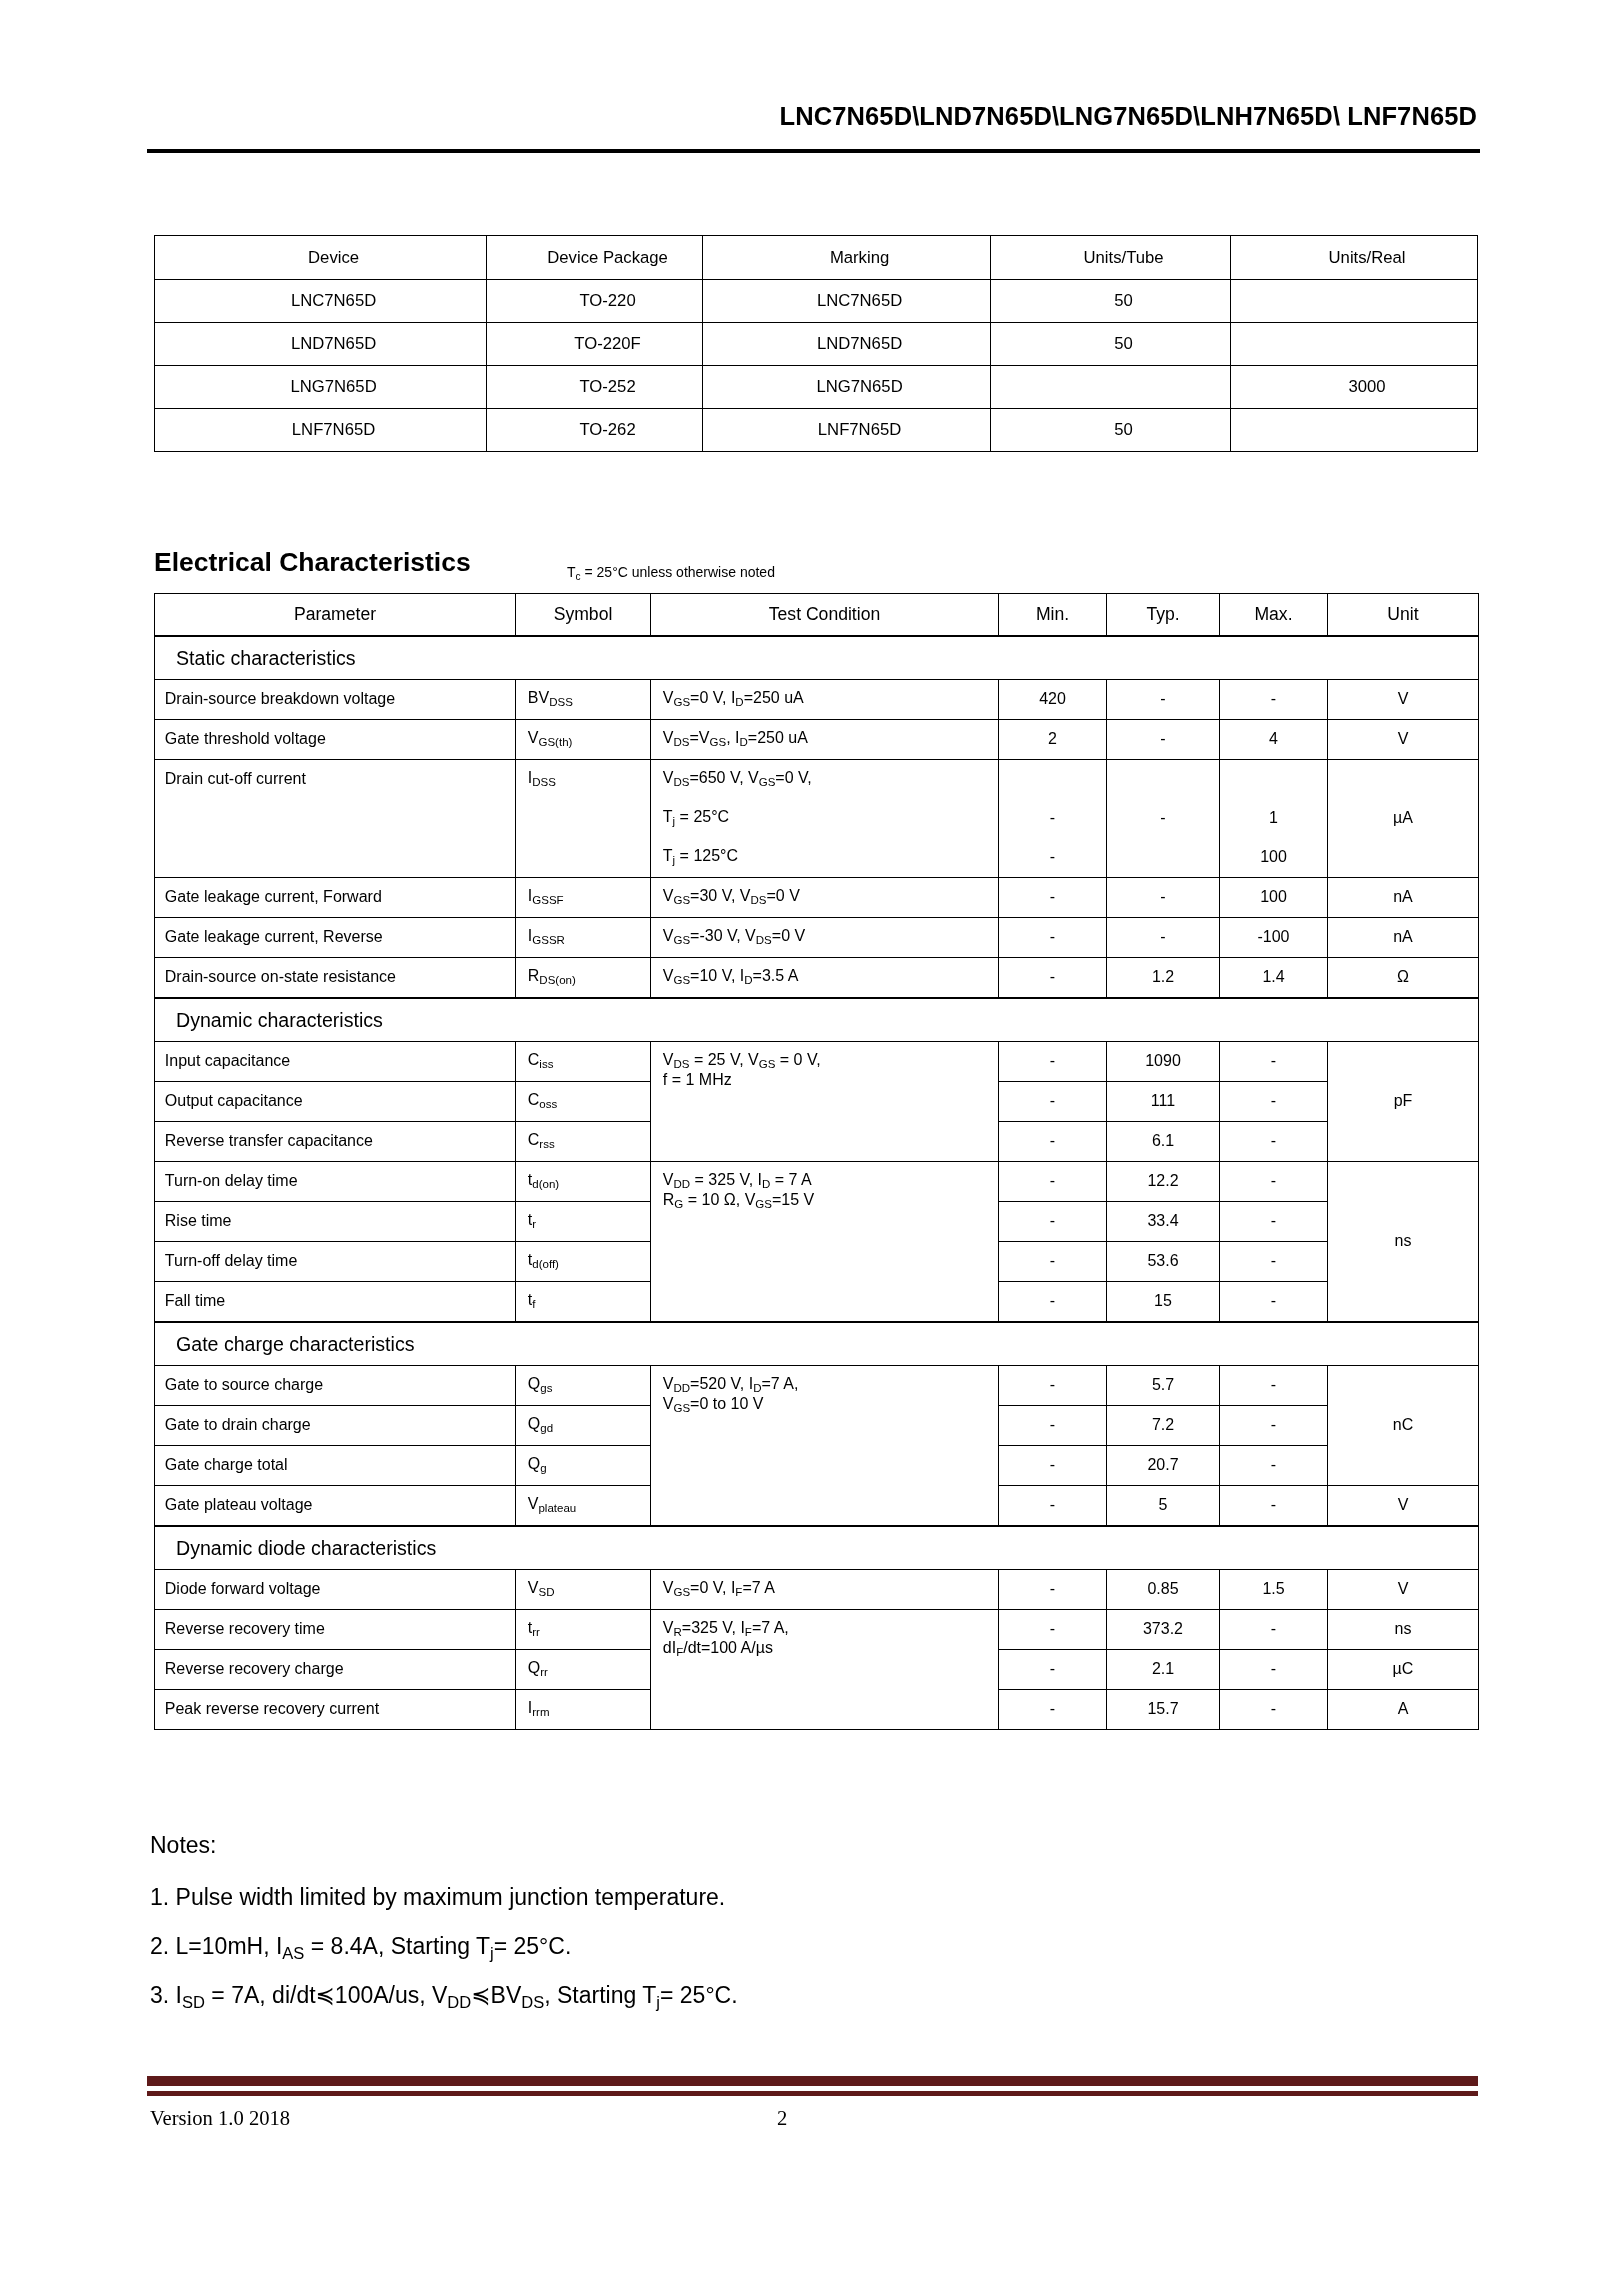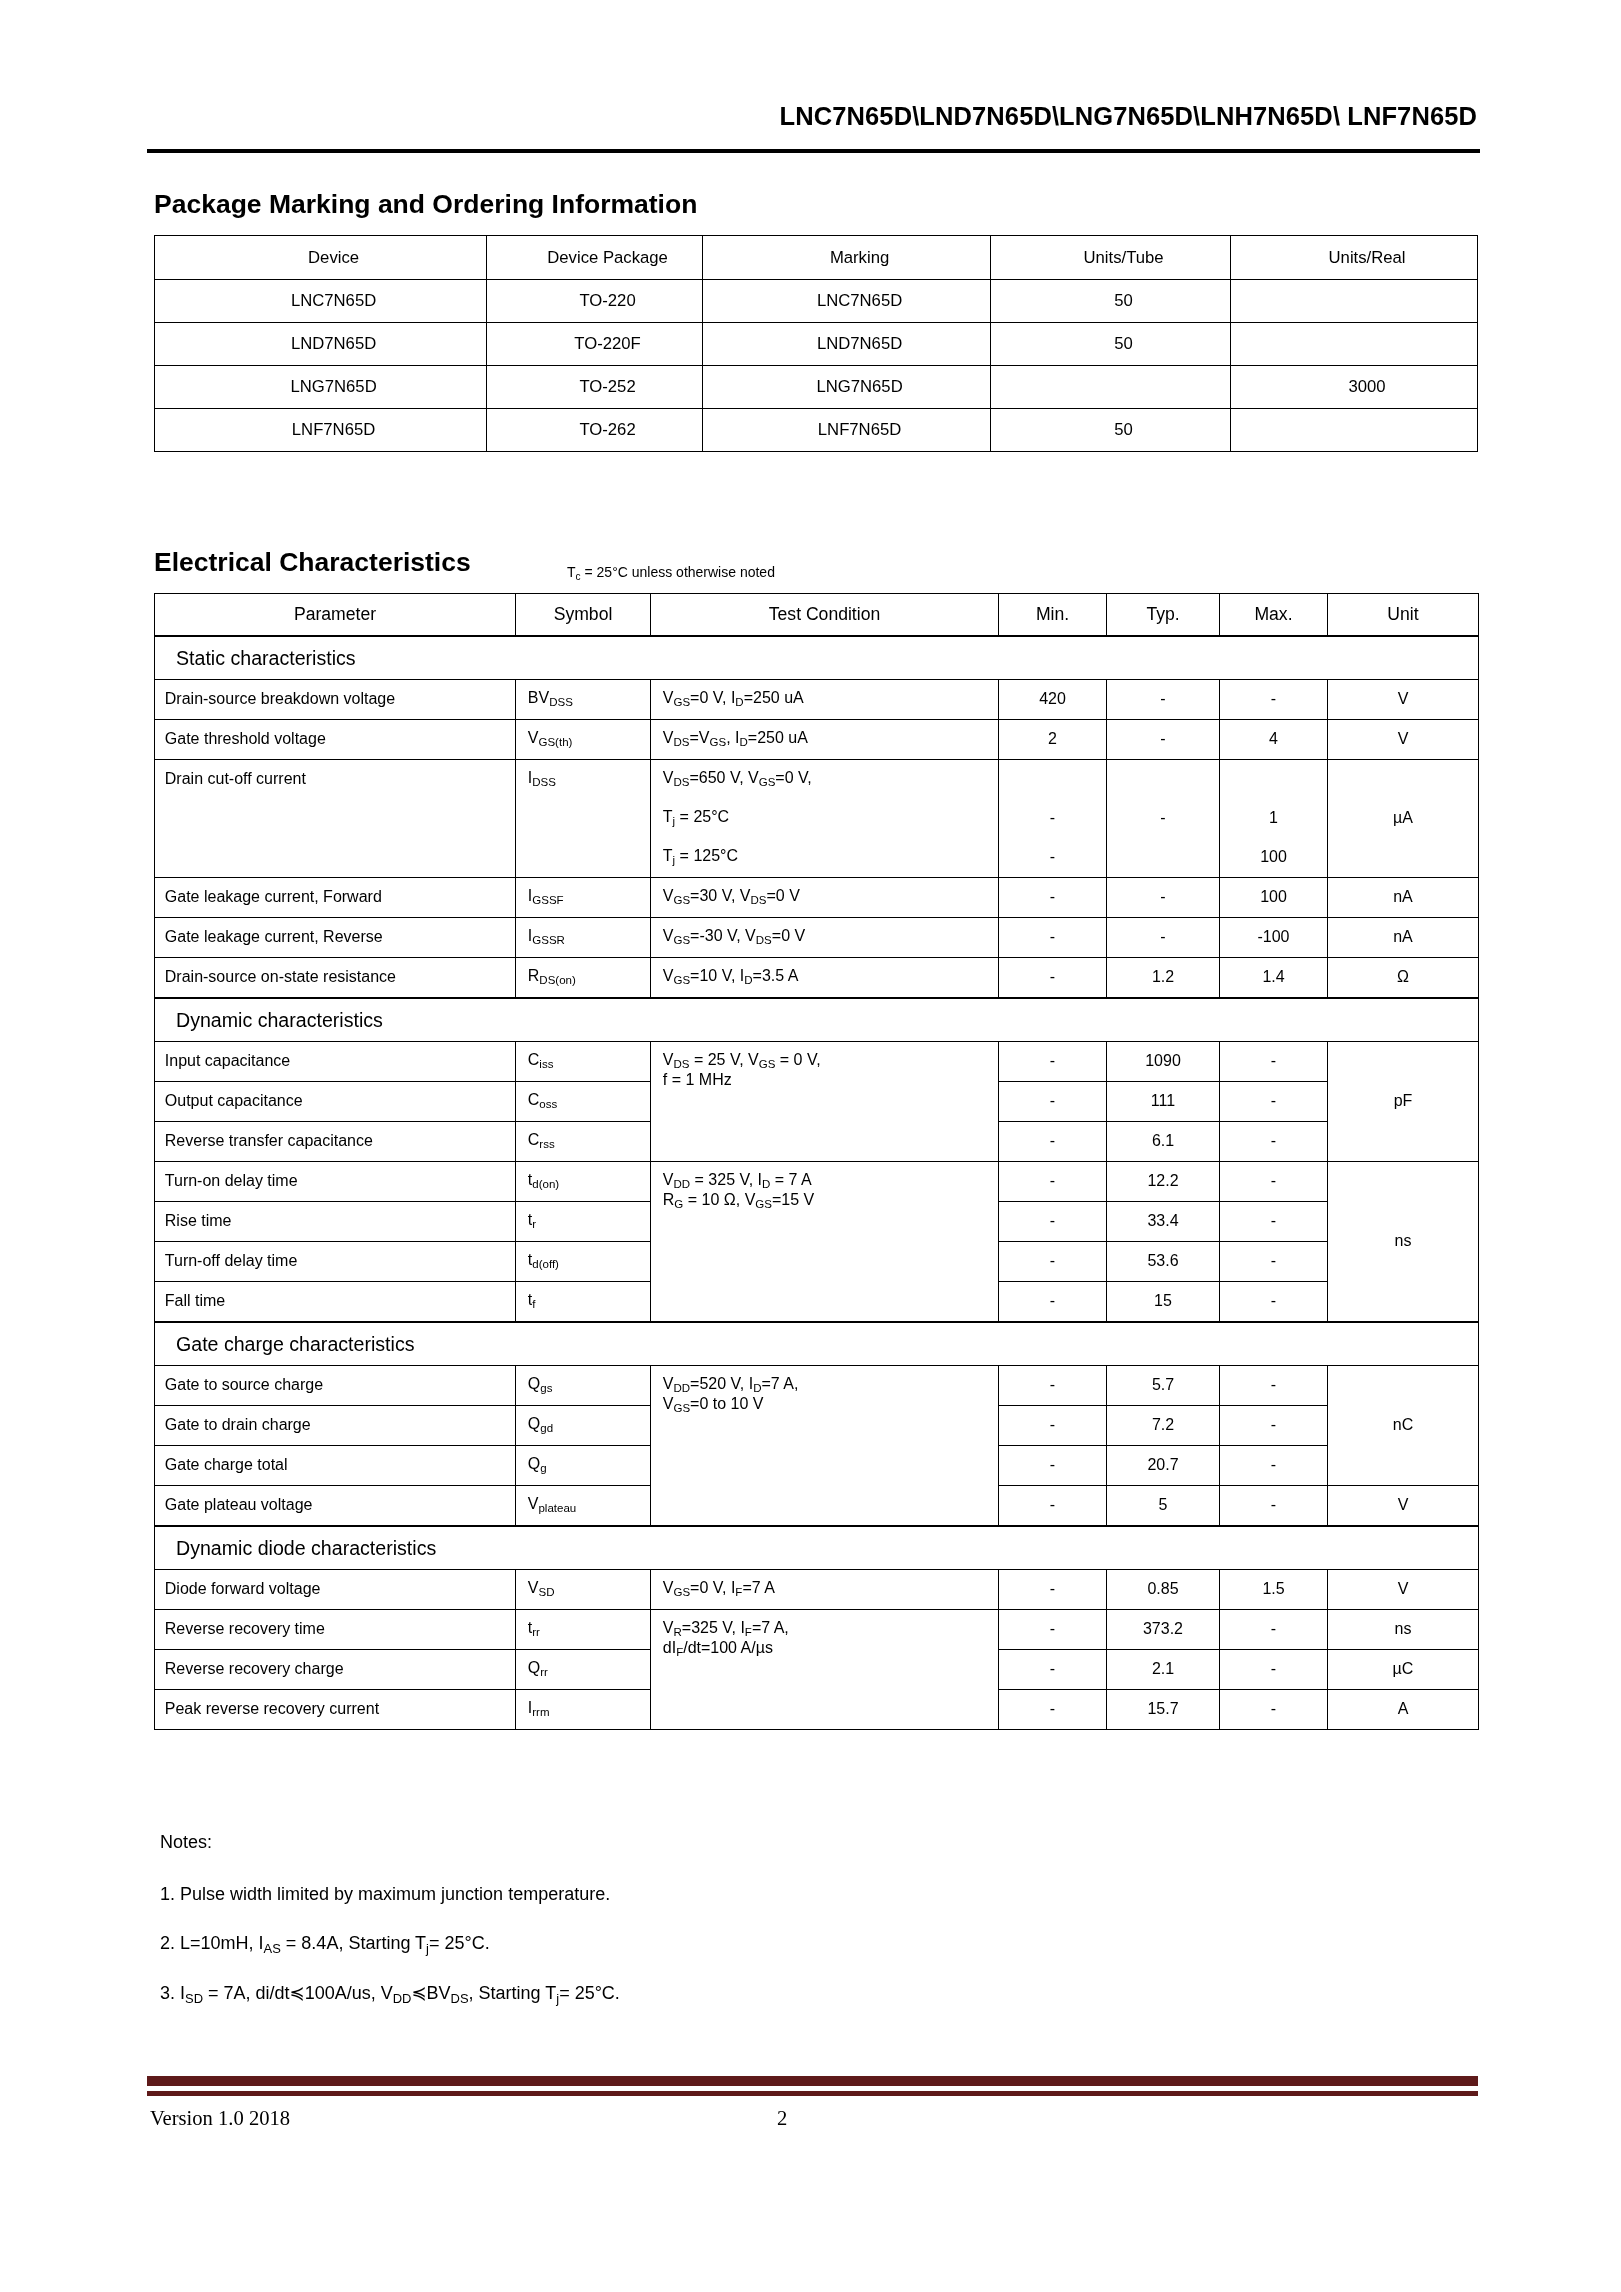--- a/index.html
+++ b/index.html
@@ -67,21 +67,21 @@
     text-align:left; padding-left:21px; font-size:19.6px; height:42px;
     border-left:1.6px solid #000;border-right:1.6px solid #000;
   }
   #ec-table tr.thick td{border-top-width:2.9px;}
   .multi{line-height:1.75;}
   sub{font-size:.72em; vertical-align:-0.28em;}
   .nbl{border-bottom:none !important;}
   .ntl{border-top:none !important;}
 
   
-  .notes{position:absolute; left:160px; font-size:18px;}
+  .notes{position:absolute; left:150px; font-size:23px;}
   #note-h{top:1832px;}
   #note-1{top:1884px;}
   #note-2{top:1933px;}
   #note-3{top:1982px;}
 
   
   .foot-rule1{position:absolute;left:147px;top:2076px;width:1331px;height:9.8px;background:#5e1a1a;}
   .foot-rule2{position:absolute;left:147px;top:2091px;width:1331px;height:4.9px;background:#5e1a1a;}
   .foot-text{position:absolute; top:2107px; font-family:"Liberation Serif", serif; font-size:20.6px;}
   #foot-ver{left:150px;}
@@ -90,21 +90,20 @@
 </head>
 <body>
 
 <div class="page">
 
   <div class="doc-header">
     <span class="hdr-text">LNC7N65D\LND7N65D\LNG7N65D\LNH7N65D\ LNF7N65D</span>
   </div>
   <div class="hdr-rule"></div>
 
-  <div class="sec-title" id="pkg-title">Package Marking and Ordering Information</div>
 
   <table class="dt" id="pkg-table">
     <colgroup>
       <col style="width:332px">
         <col style="width:216px">
         <col style="width:288px">
         <col style="width:240px">
         <col style="width:247px">
     </colgroup>
     <tbody>

